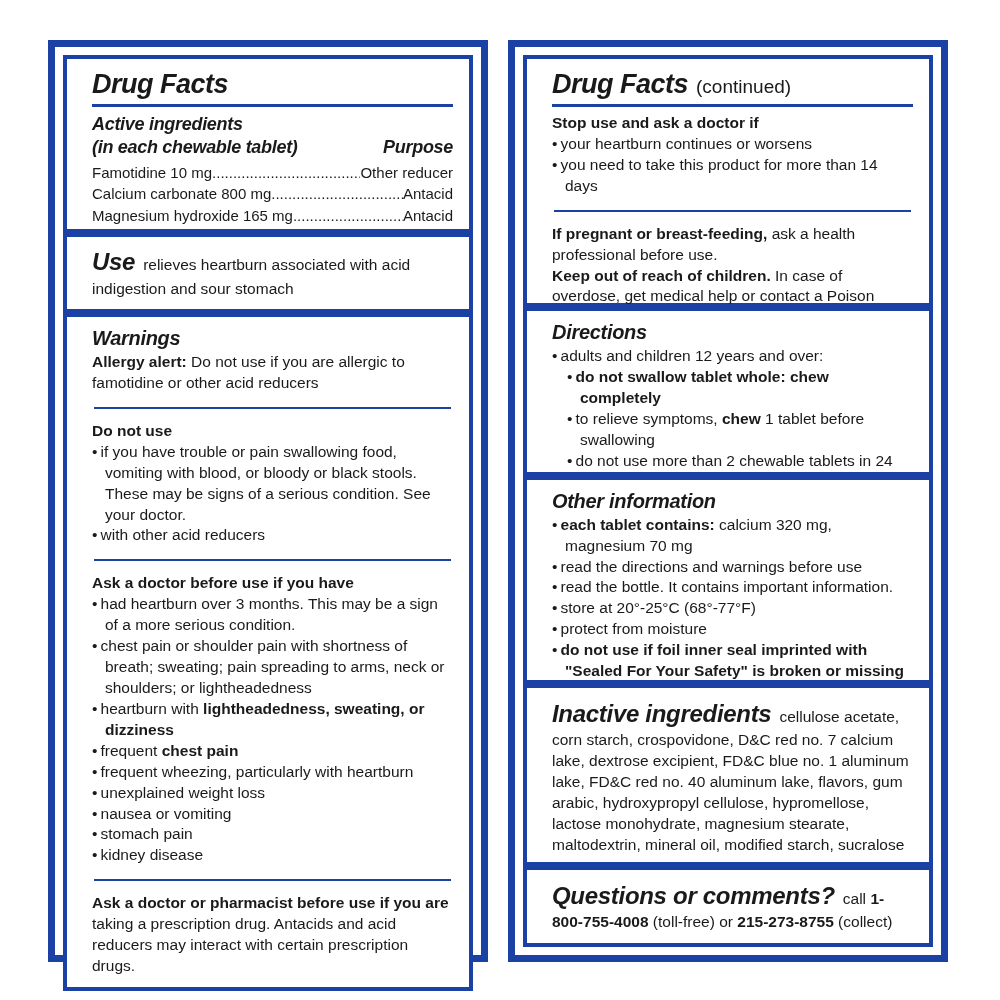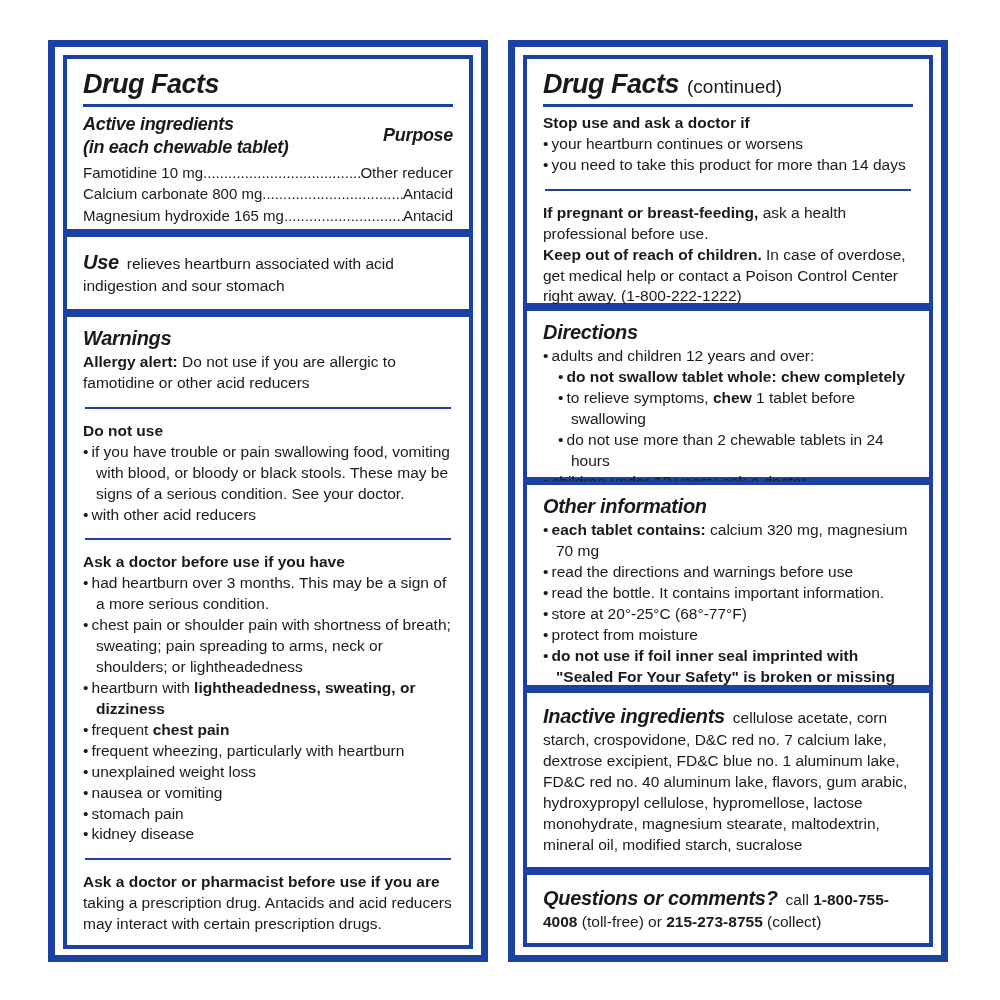--- a/index.html
+++ b/index.html
@@ -17,49 +17,49 @@
   .panel {
     width: 440px; height: 922px;
     border: 7px solid #1A41A3;
     background: #ffffff;
     padding: 8px;
   }
   .panel-inner { display: flex; flex-direction: column; height: 100%; }
   .box {
     border: 4px solid #1A41A3;
     background: #fff;
-    padding: 10px 16px 10px 16px;
+    padding: 10px 16px 10px 25px;
   }
   .box + .box { margin-top: 0; }
   .grow { flex: 1 1 auto; }
 
   .title-row {
     border-bottom: 3px solid #1A41A3;
     padding-bottom: 4px; margin-bottom: 6px;
     display: flex; align-items: baseline; gap: 8px;
   }
   .title {
     font-size: 27px; font-weight: bold; font-style: italic;
     letter-spacing: -0.5px;
   }
   .title-suffix { font-size: 19px; font-weight: normal; }
 
   .h-sec {
     font-size: 20px; font-weight: bold; font-style: italic;
     margin-bottom: 2px; letter-spacing: -0.3px;
   }
   .h-inline {
-    font-size: 20px; font-weight: bold; font-style: italic;
+    font-size: 24px; font-weight: bold; font-style: italic;
     margin-right: 8px; letter-spacing: -0.3px;
   }
   .h2 {
     font-size: 18px; font-weight: bold; font-style: italic;
     line-height: 1.25; letter-spacing: -0.3px;
   }
-  .ai-head { display: flex; justify-content: space-between; align-items: center; margin-top: 4px; }
+  .ai-head { display: flex; justify-content: space-between; align-items: flex-end; margin-top: 4px; }
   .ing-rows { margin-top: 4px; }
   .ing-row { display: flex; align-items: baseline; font-size: 15px; line-height: 1.42; }
   .ing-row .nm, .ing-row .pp { white-space: nowrap; }
   .dots { flex: 1 1 auto; overflow: hidden; white-space: nowrap; }
   .dots::after {
     content: "....................................................................................................";
   }
 
   .txt { font-size: 15.5px; line-height: 1.35; }
   .bhead { font-size: 15.5px; font-weight: bold; line-height: 1.35; margin-top: 2px; }

